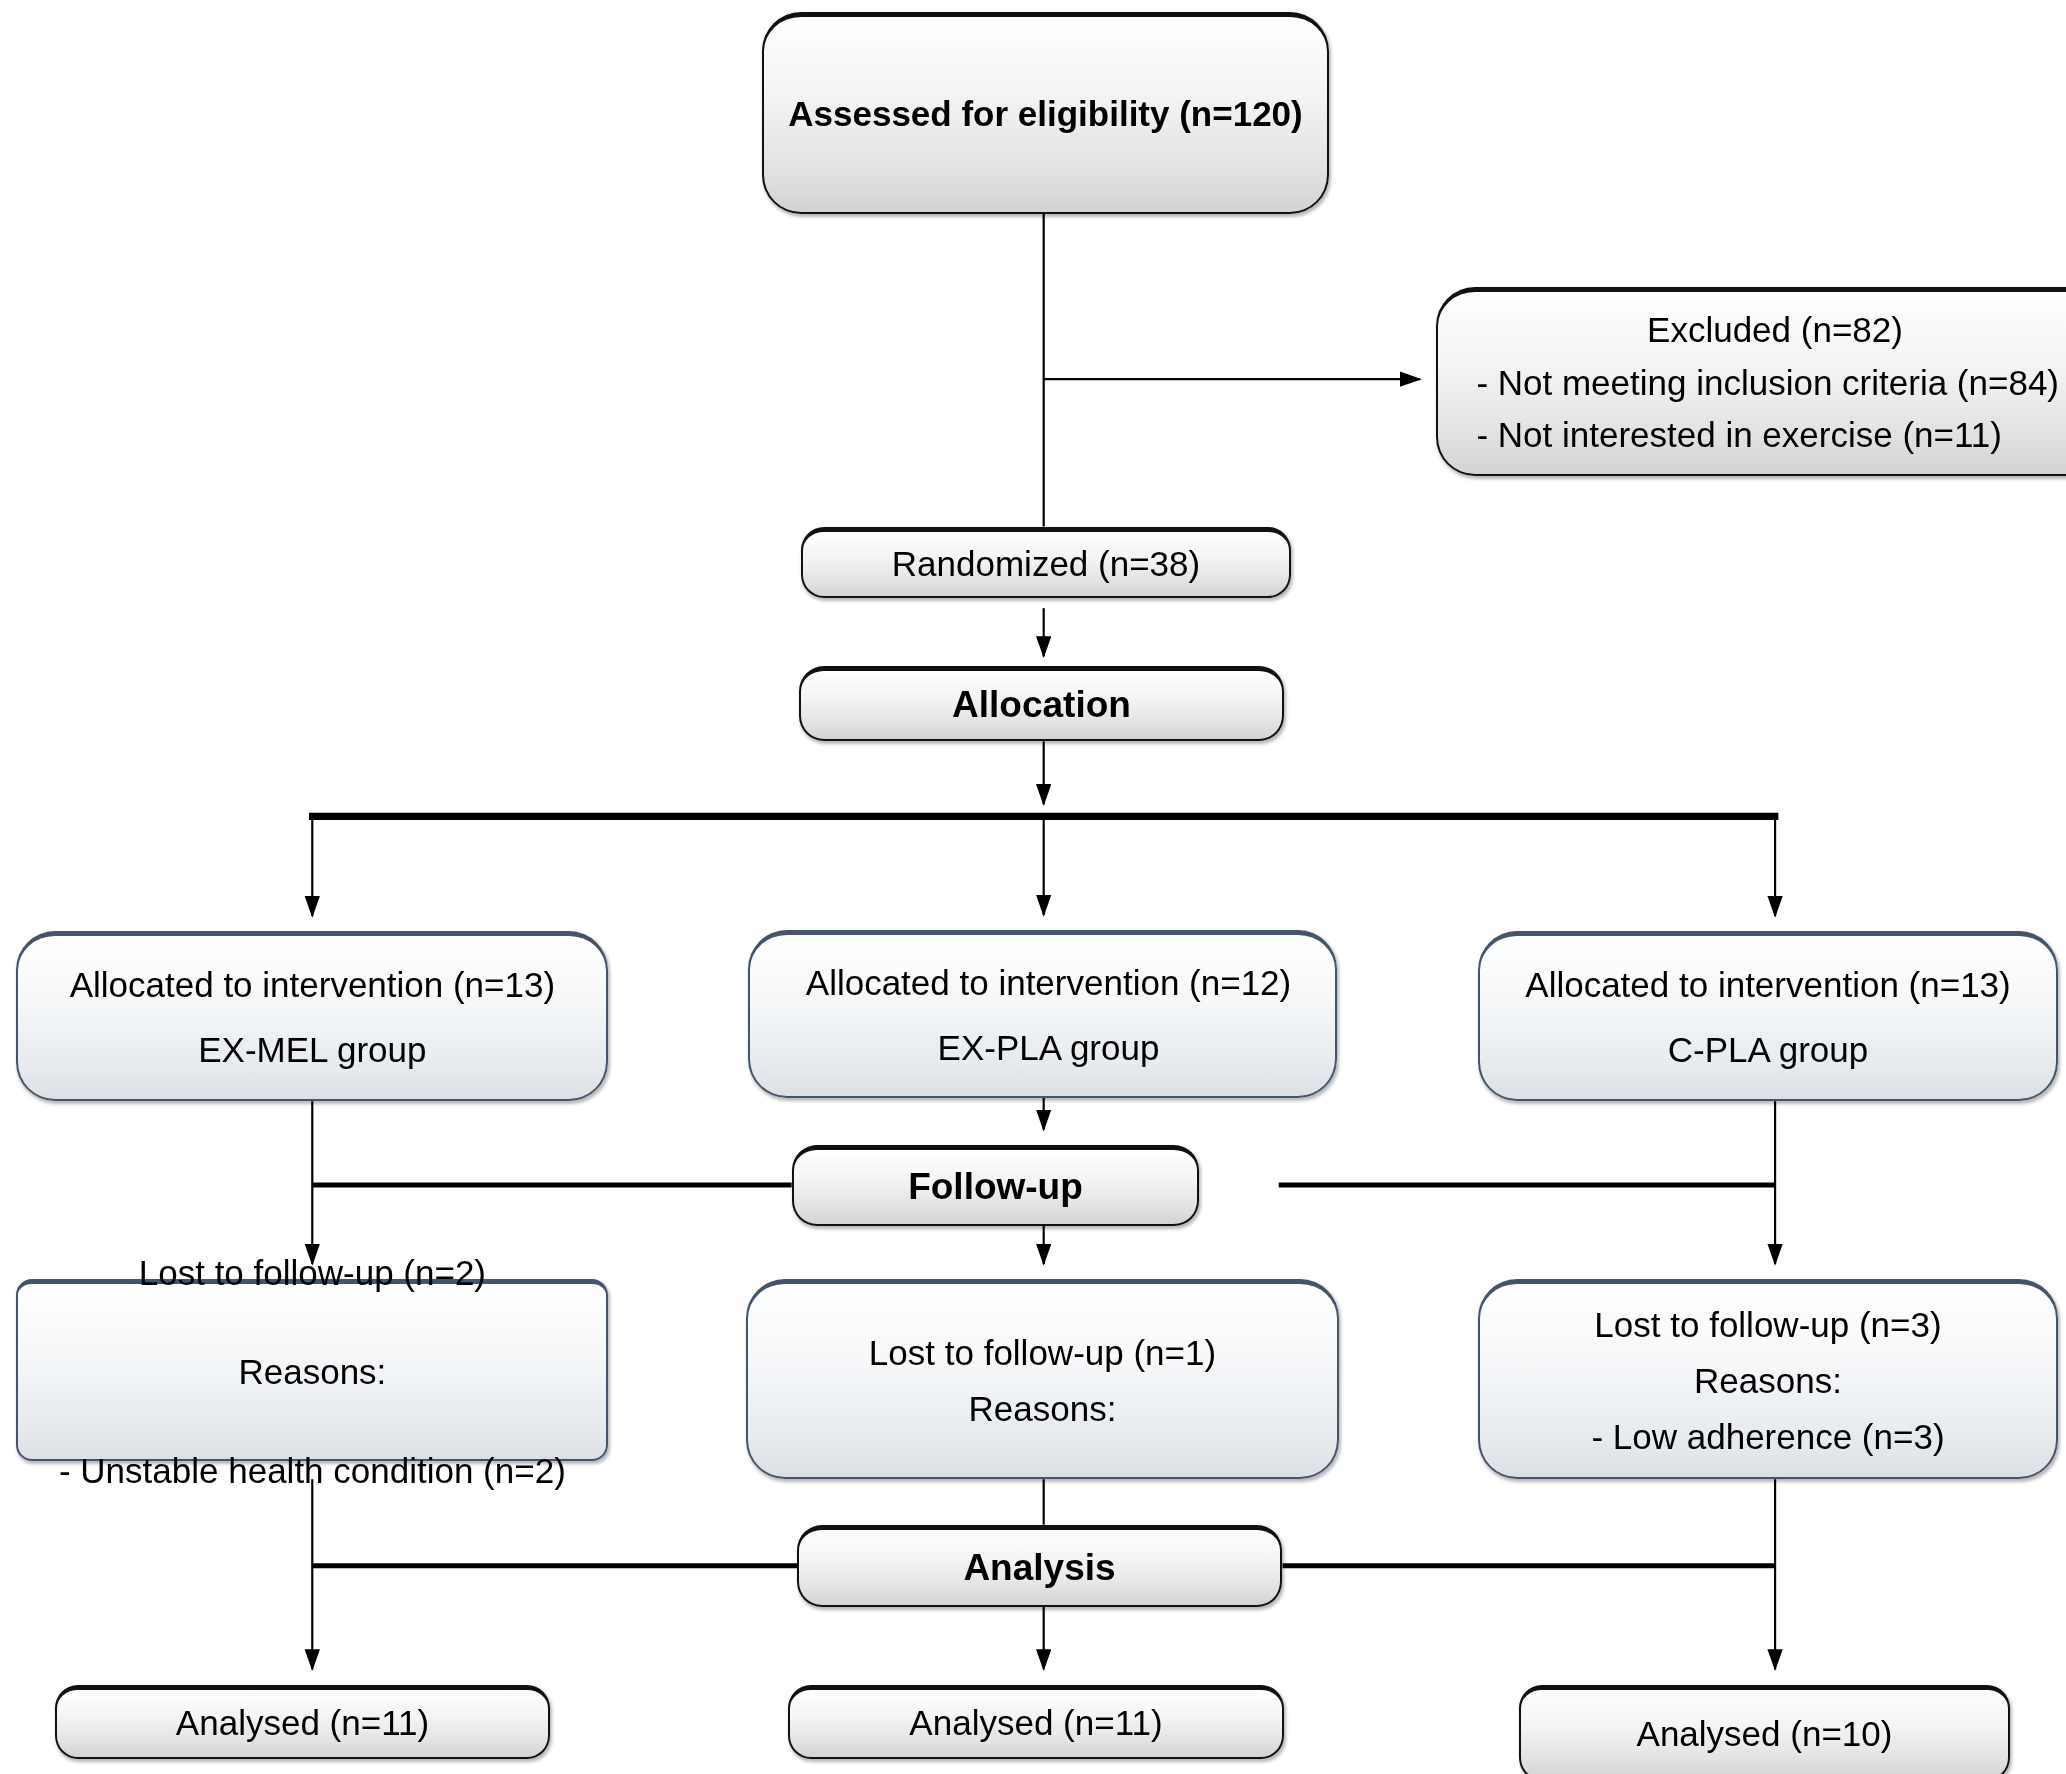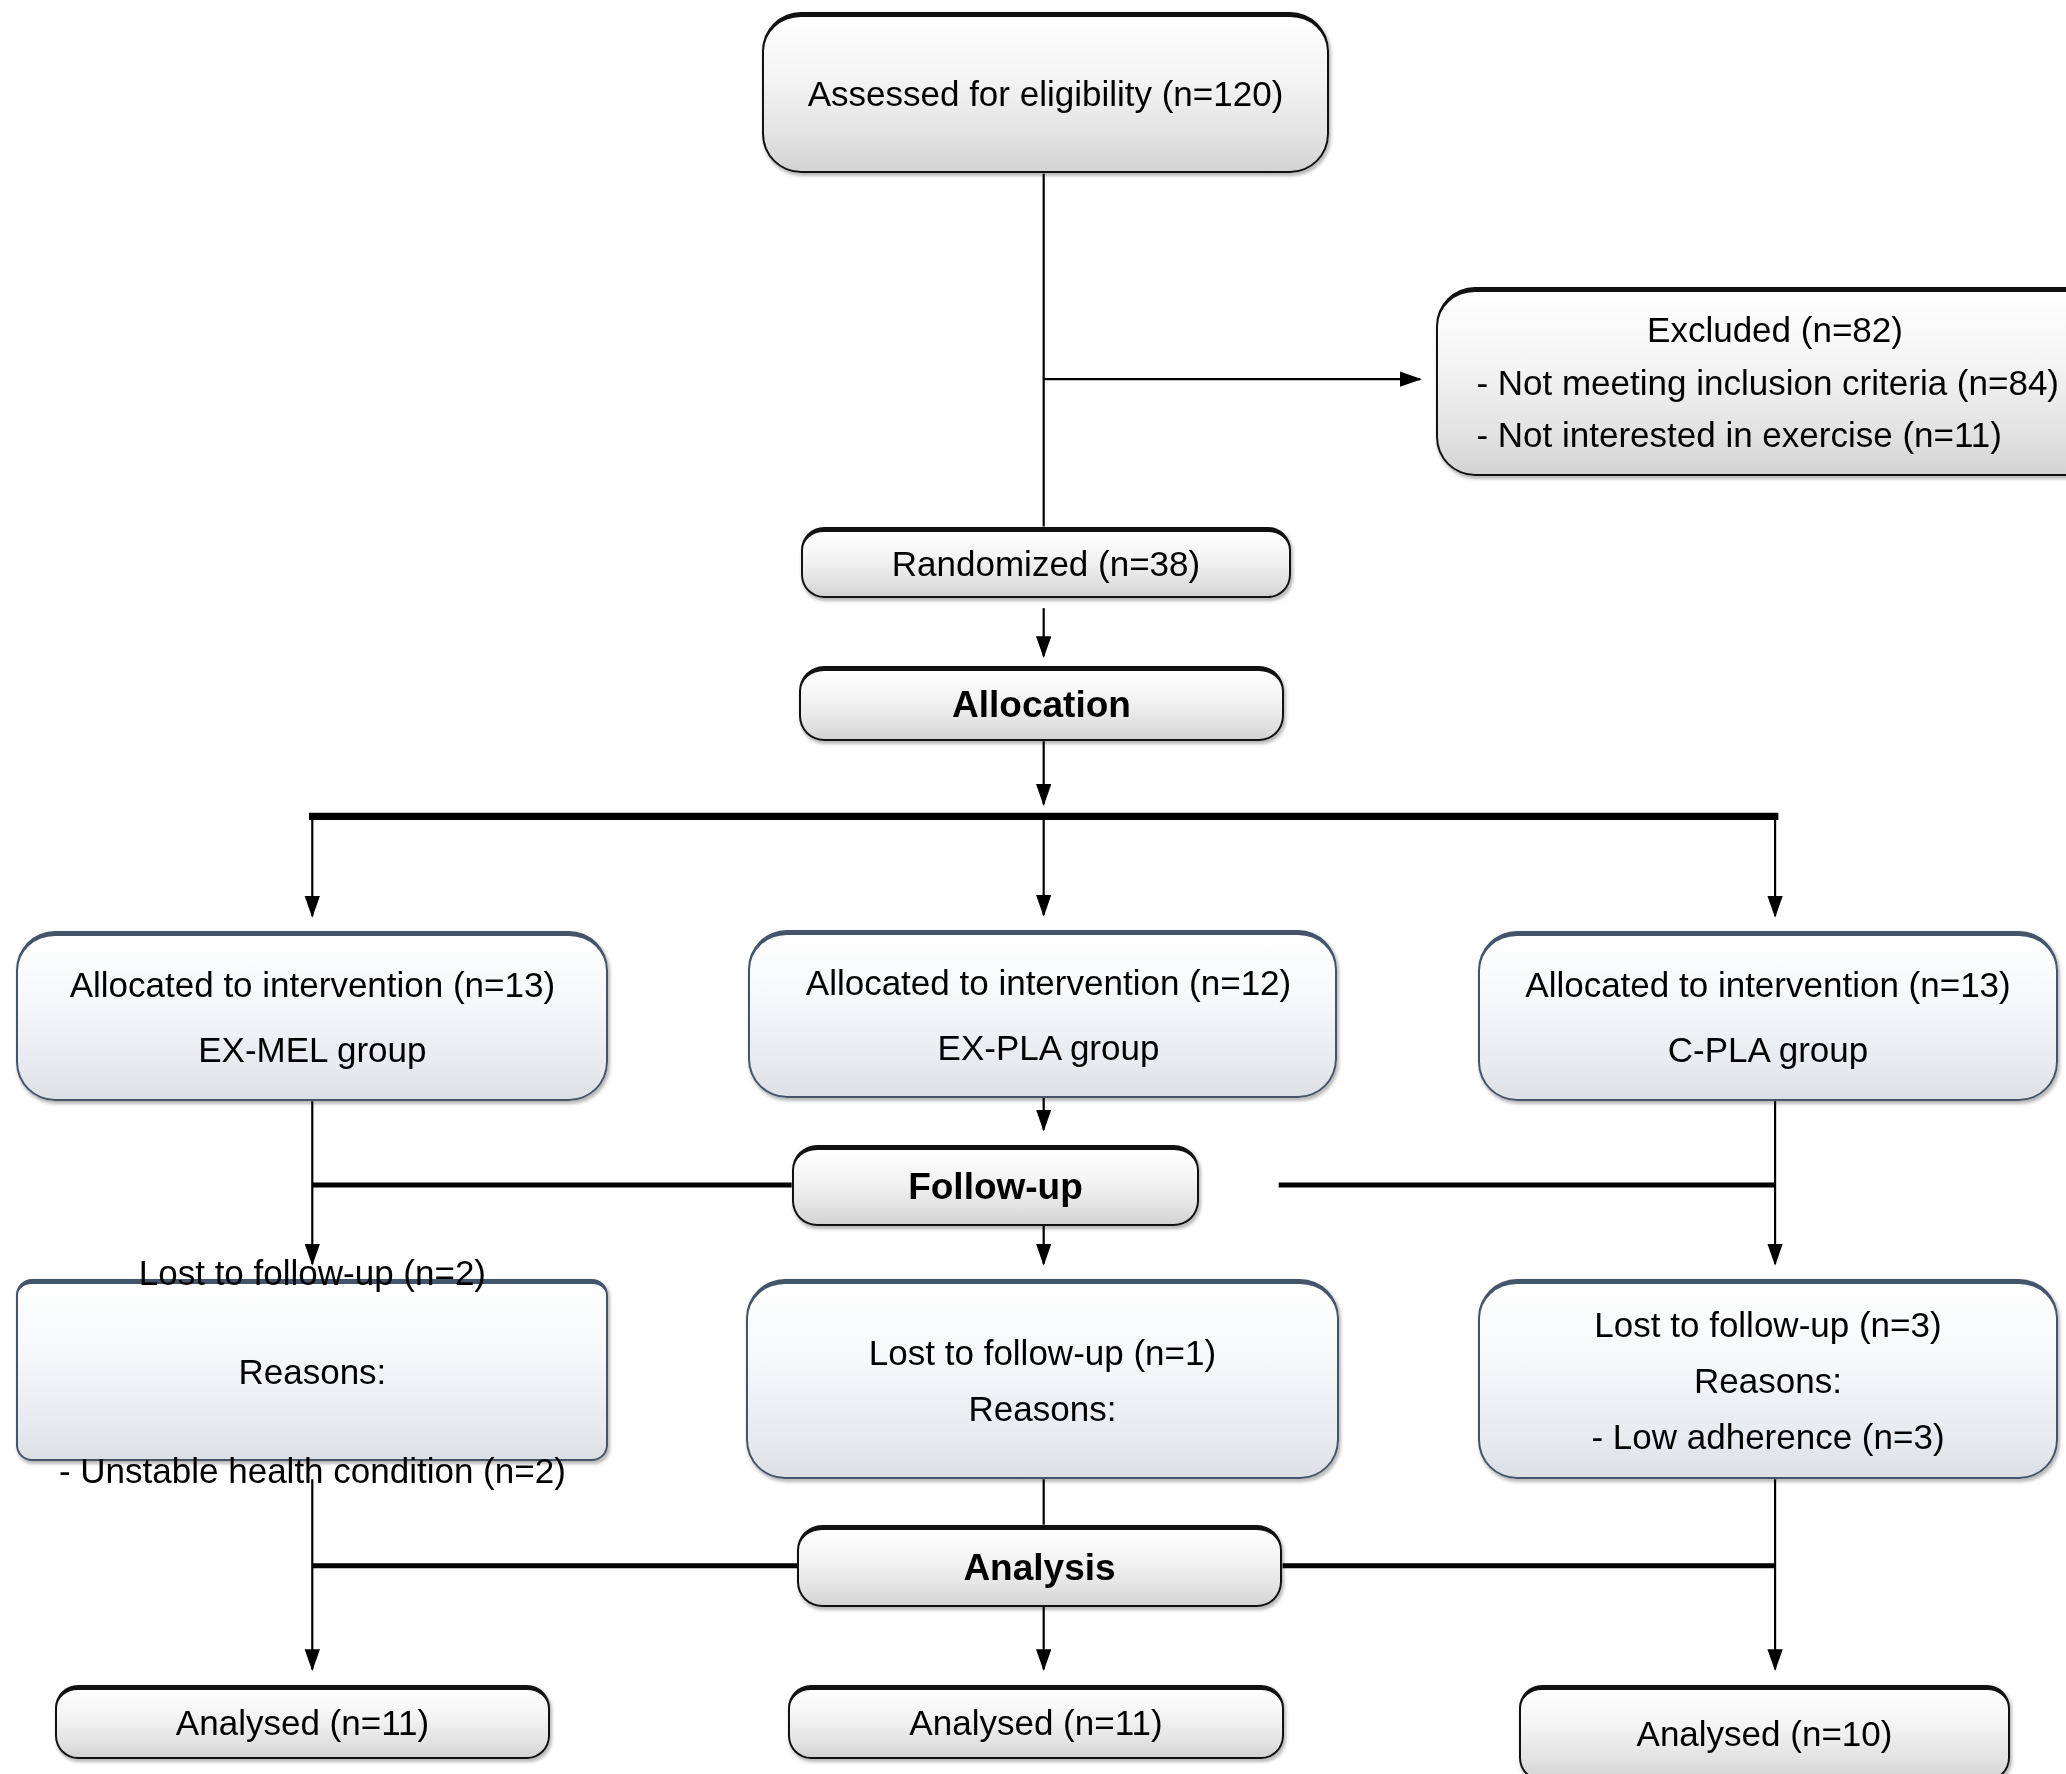--- a/index.html
+++ b/index.html
@@ -81,21 +81,21 @@
     <line x1="3240" y1="2700" x2="3240" y2="3047" stroke="#000" stroke-width="4" marker-end="url(#arr)"></line>
 
     <line x1="1905" y1="2700" x2="1905" y2="2783" stroke="#000" stroke-width="4"></line>
 
     <line x1="570" y1="2858" x2="1455" y2="2858" stroke="#000" stroke-width="9"></line>
     <line x1="2341" y1="2858" x2="3240" y2="2858" stroke="#000" stroke-width="9"></line>
 
     <line x1="1905" y1="2933" x2="1905" y2="3047" stroke="#000" stroke-width="4" marker-end="url(#arr)"></line>
   </svg>
 
-  <div class="box" style="left:762px;top:12px;width:567px;height:161px;border-radius:39px;">
+  <div class="box" style="left:762px;top:12px;width:567px;height:202px;border-radius:39px;font-weight:bold;">
     <div>Assessed for eligibility (n=120)</div>
   </div>
 
   <div class="box" style="left:1436px;top:287px;width:678px;height:189px;border-radius:39px;">
     <div class="excluded-inner">
       <div class="excluded-title">Excluded (n=82)</div>
       <div class="excluded-reason">- Not meeting inclusion criteria (n=84)</div>
       <div class="excluded-reason">- Not interested in exercise (n=11)</div>
     </div>
   </div>

